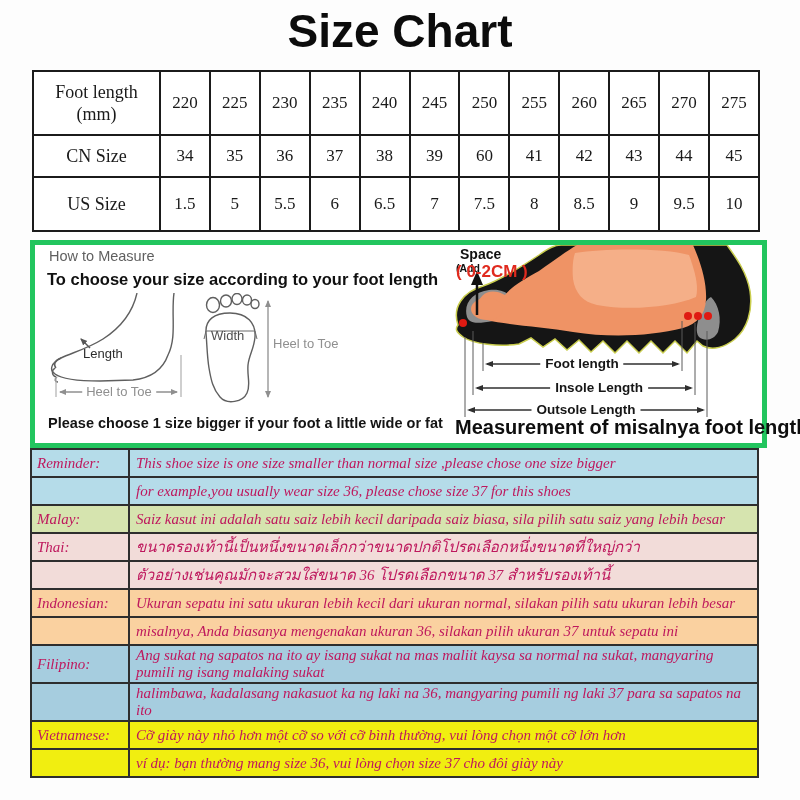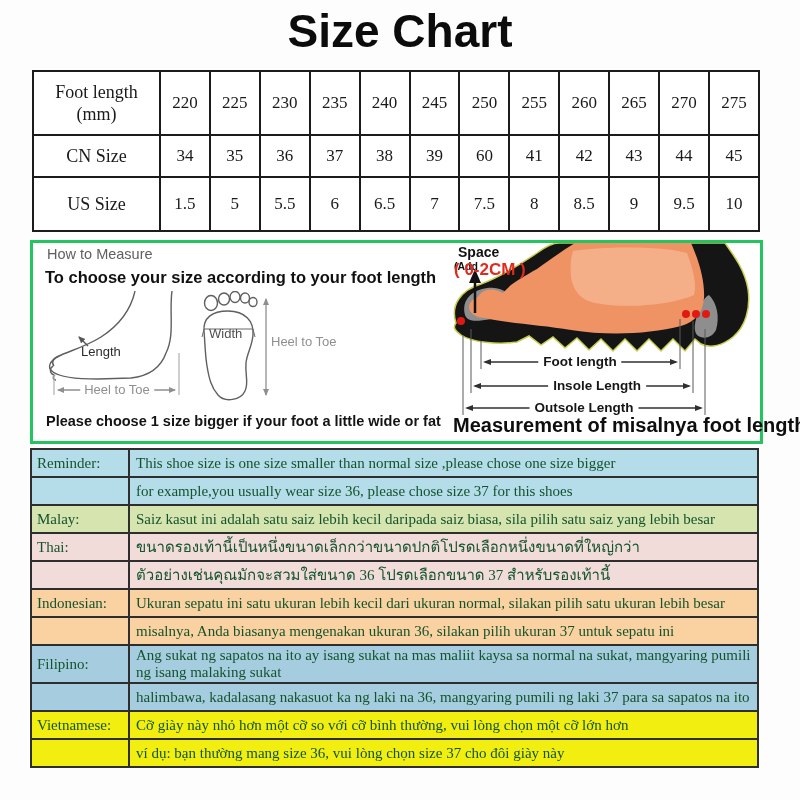--- a/index.html
+++ b/index.html
@@ -17,21 +17,21 @@
   table.size-table td{border:2px solid #1b1b1b;text-align:center;vertical-align:middle;
      font-size:17px;padding:0;}
   table.size-table td.first{width:125px;font-size:18px;}
   table.size-table tr.r1 td{height:62px;}
   table.size-table tr.r2 td{height:40px;}
   table.size-table tr.r3 td{height:52px;margin-top:28px;}
   .blk{display:block;line-height:1.25;}
 
   
   .measure-box{position:absolute;left:30px;top:240px;width:727px;height:198px;
-     border:3px solid #22c55e;background:#ffffff;}
+     border:5px solid #22c55e;background:#ffffff;}
   .measure-box span{position:absolute;white-space:nowrap;}
   .htm-heading{left:14px;top:3px;font-size:14.5px;color:#5f5f5f;}
   .htm-sub{left:12px;top:25px;font-size:16.5px;font-weight:bold;color:#101010;}
   .lbl-length{left:48px;top:101px;font-size:13px;color:#2c2c2c;}
   .lbl-h2t-side{left:84px;top:139px;transform:translateX(-50%);font-size:13px;color:#8f8f8f;
      background:#fff;padding:0 4px;}
   .lbl-width{left:176px;top:83px;font-size:13px;color:#4f4f4f;}
   .lbl-h2t-print{left:238px;top:91px;font-size:13px;color:#8f8f8f;}
   .htm-note{left:13px;top:170px;font-size:14.5px;font-weight:bold;color:#141414;}
 
@@ -45,21 +45,21 @@
   .lbl-outsole{left:551px;top:157px;}
   .shoe-caption{left:420px;top:171px;width:310px;text-align:center;font-size:20px;
      font-weight:bold;color:#0e0e0e;white-space:nowrap;}
 
   .svg-left{position:absolute;left:5px;top:48px;}
   .svg-right{position:absolute;left:390px;top:0;}
 
   
   table.lang-table{position:absolute;left:30px;top:448px;width:729px;
      border-collapse:collapse;table-layout:fixed;
-     font-family:"Liberation Serif",serif;color:#14532d;}
+     font-family:"Liberation Serif",serif;color:#be185d;font-style:italic;}
   table.lang-table td{border:2px solid #2e2e2e;font-size:15px;line-height:17px;
      padding:1px 6px;vertical-align:middle;height:24px;overflow:hidden;}
   table.lang-table td.lab{width:88px;padding:1px 3px 1px 5px;}
 </style>
 </head>
 <body>
 
 <div class="page">
 
   <div class="title">Size Chart</div>

